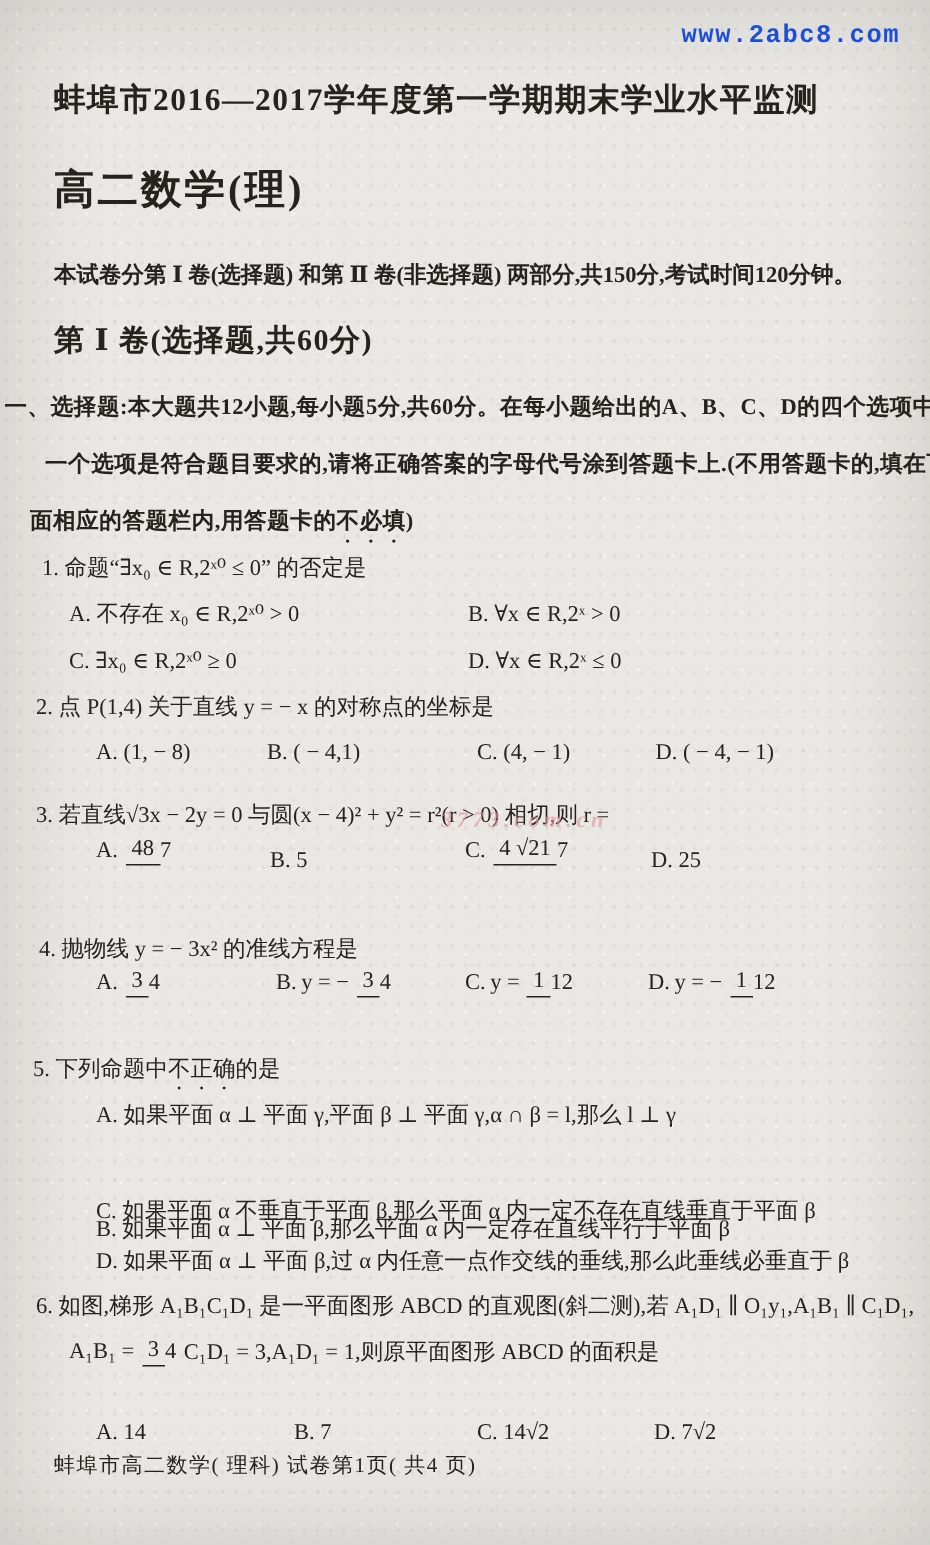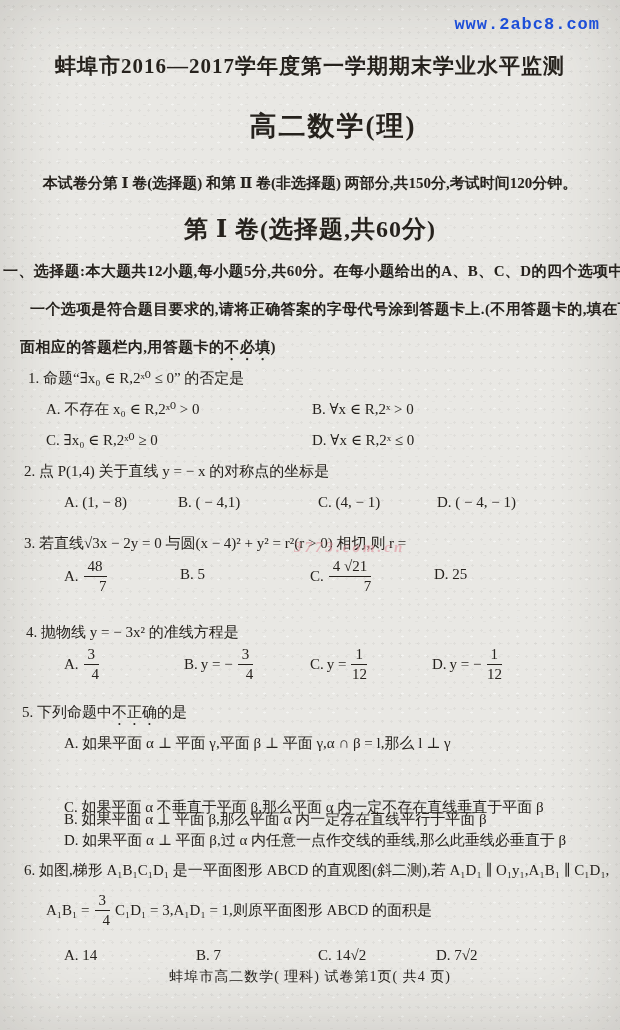--- a/index.html
+++ b/index.html
@@ -9,38 +9,38 @@
     background-image:
       radial-gradient(rgba(0,0,0,0.045) 1px, transparent 1.2px),
       radial-gradient(rgba(0,0,0,0.03) 1px, transparent 1.4px),
       radial-gradient(rgba(255,255,255,0.5) 1px, transparent 1.4px);
     background-size:9px 13px, 17px 11px, 23px 19px;
     font-family:"Liberation Serif","DejaVu Serif","DejaVu Sans",serif;
     color:#26221d;
   }
   #page{position:absolute;inset:0;box-shadow:inset 0 0 70px rgba(60,55,45,0.18);}
   .abs{position:absolute;white-space:nowrap;}
-  .center{left:0;right:0;text-align:center;}
+  .center{left:0;right:0;text-align:left;padding-left:36px;}
   .site-url{
     font-family:"Liberation Mono","DejaVu Sans Mono",monospace;
     font-size:17px;font-weight:bold;letter-spacing:1px;
   }
   .doc-title{font-size:21px;font-weight:bold;letter-spacing:1px;}
-  .doc-subtitle{font-size:27px;font-weight:bold;letter-spacing:2px;margin-left:46px;}
+  .doc-subtitle{font-size:27px;font-weight:bold;letter-spacing:2px;}
   .exam-info{font-size:15px;font-weight:bold;}
-  .sec-heading{font-size:24px;font-weight:bold;letter-spacing:1px;}
+  .sec-heading{font-size:20px;font-weight:bold;letter-spacing:1px;}
   .intro{font-size:15px;font-weight:bold;letter-spacing:0.4px;}
   .q{font-size:15px;}
   .stem{font-size:15px;}
   .opt{position:absolute;top:0;white-space:nowrap;font-size:15px;}
   .emph{
     text-emphasis:filled dot #26221d;text-emphasis-position:under right;
     -webkit-text-emphasis:filled dot #26221d;-webkit-text-emphasis-position:under;
   }
-  .frac{display:inline-flex;flex-direction:column;align-items:flex-end;vertical-align:middle;line-height:1.15;margin:0 2px;}
+  .frac{display:inline-flex;flex-direction:row;align-items:flex-start;vertical-align:middle;line-height:1.15;margin:0 2px;}
   .frac .num{display:block;padding:0 4px 1px;border-bottom:1.4px solid #26221d;}
   .frac .den{display:block;padding-top:1px;}
   .optline{display:inline-flex;align-items:center;gap:3px;}
   .vmid{top:8px;}
   .wm1{font-size:36px;font-weight:bold;font-style:italic;letter-spacing:2px;pointer-events:none;}
   .wm2{font-size:15px;font-weight:bold;font-style:italic;letter-spacing:3px;pointer-events:none;margin-top:11px;}
   .footer{font-size:14px;letter-spacing:1px;}
 </style>
 </head>
 <body>

